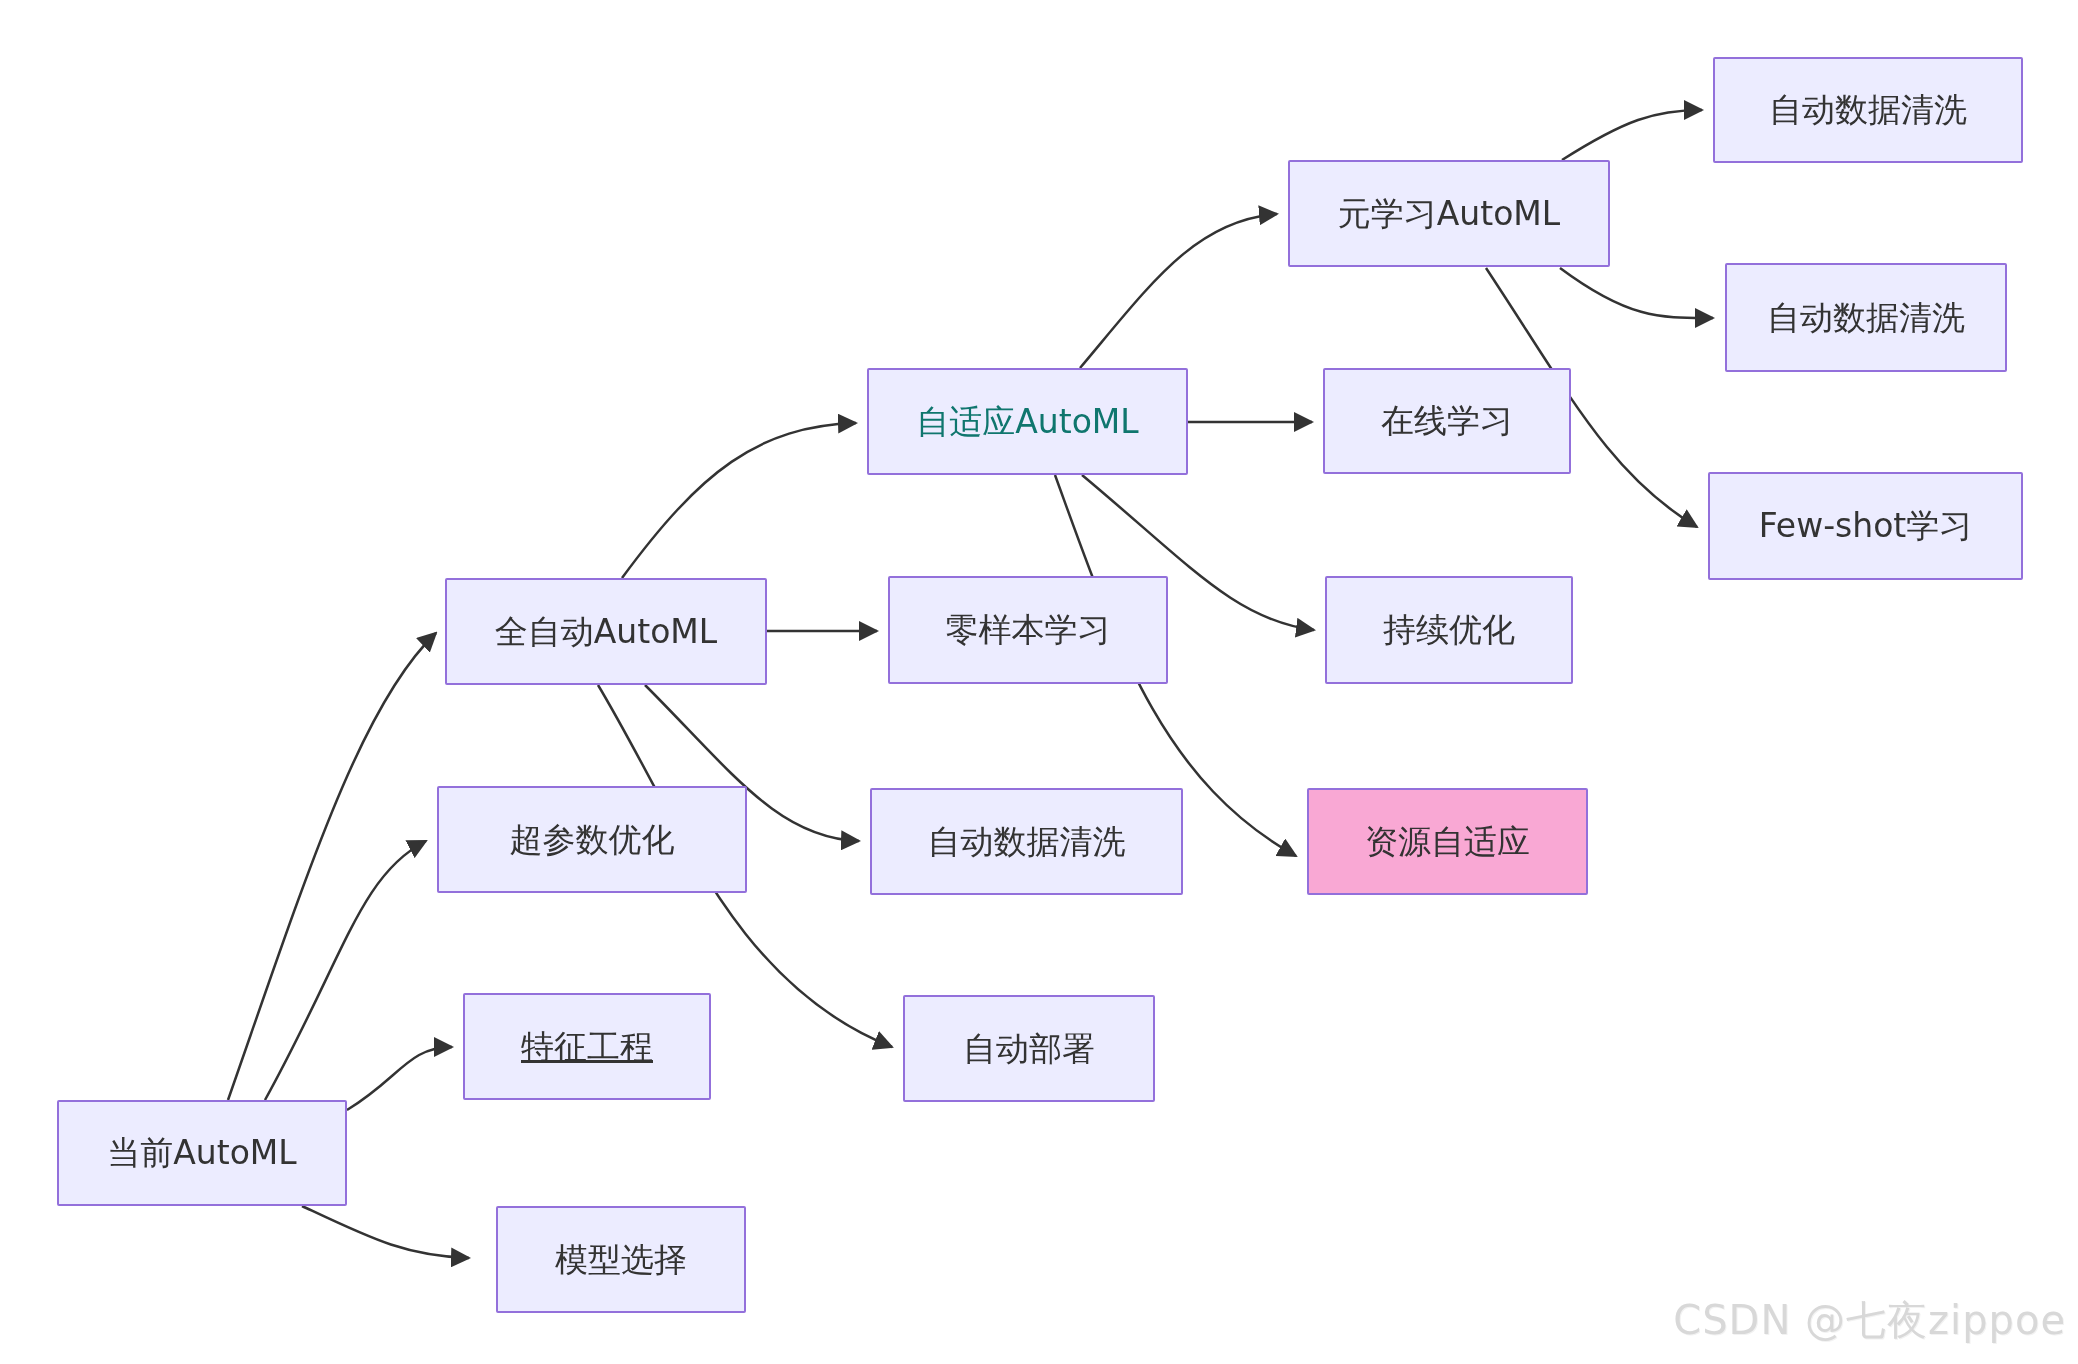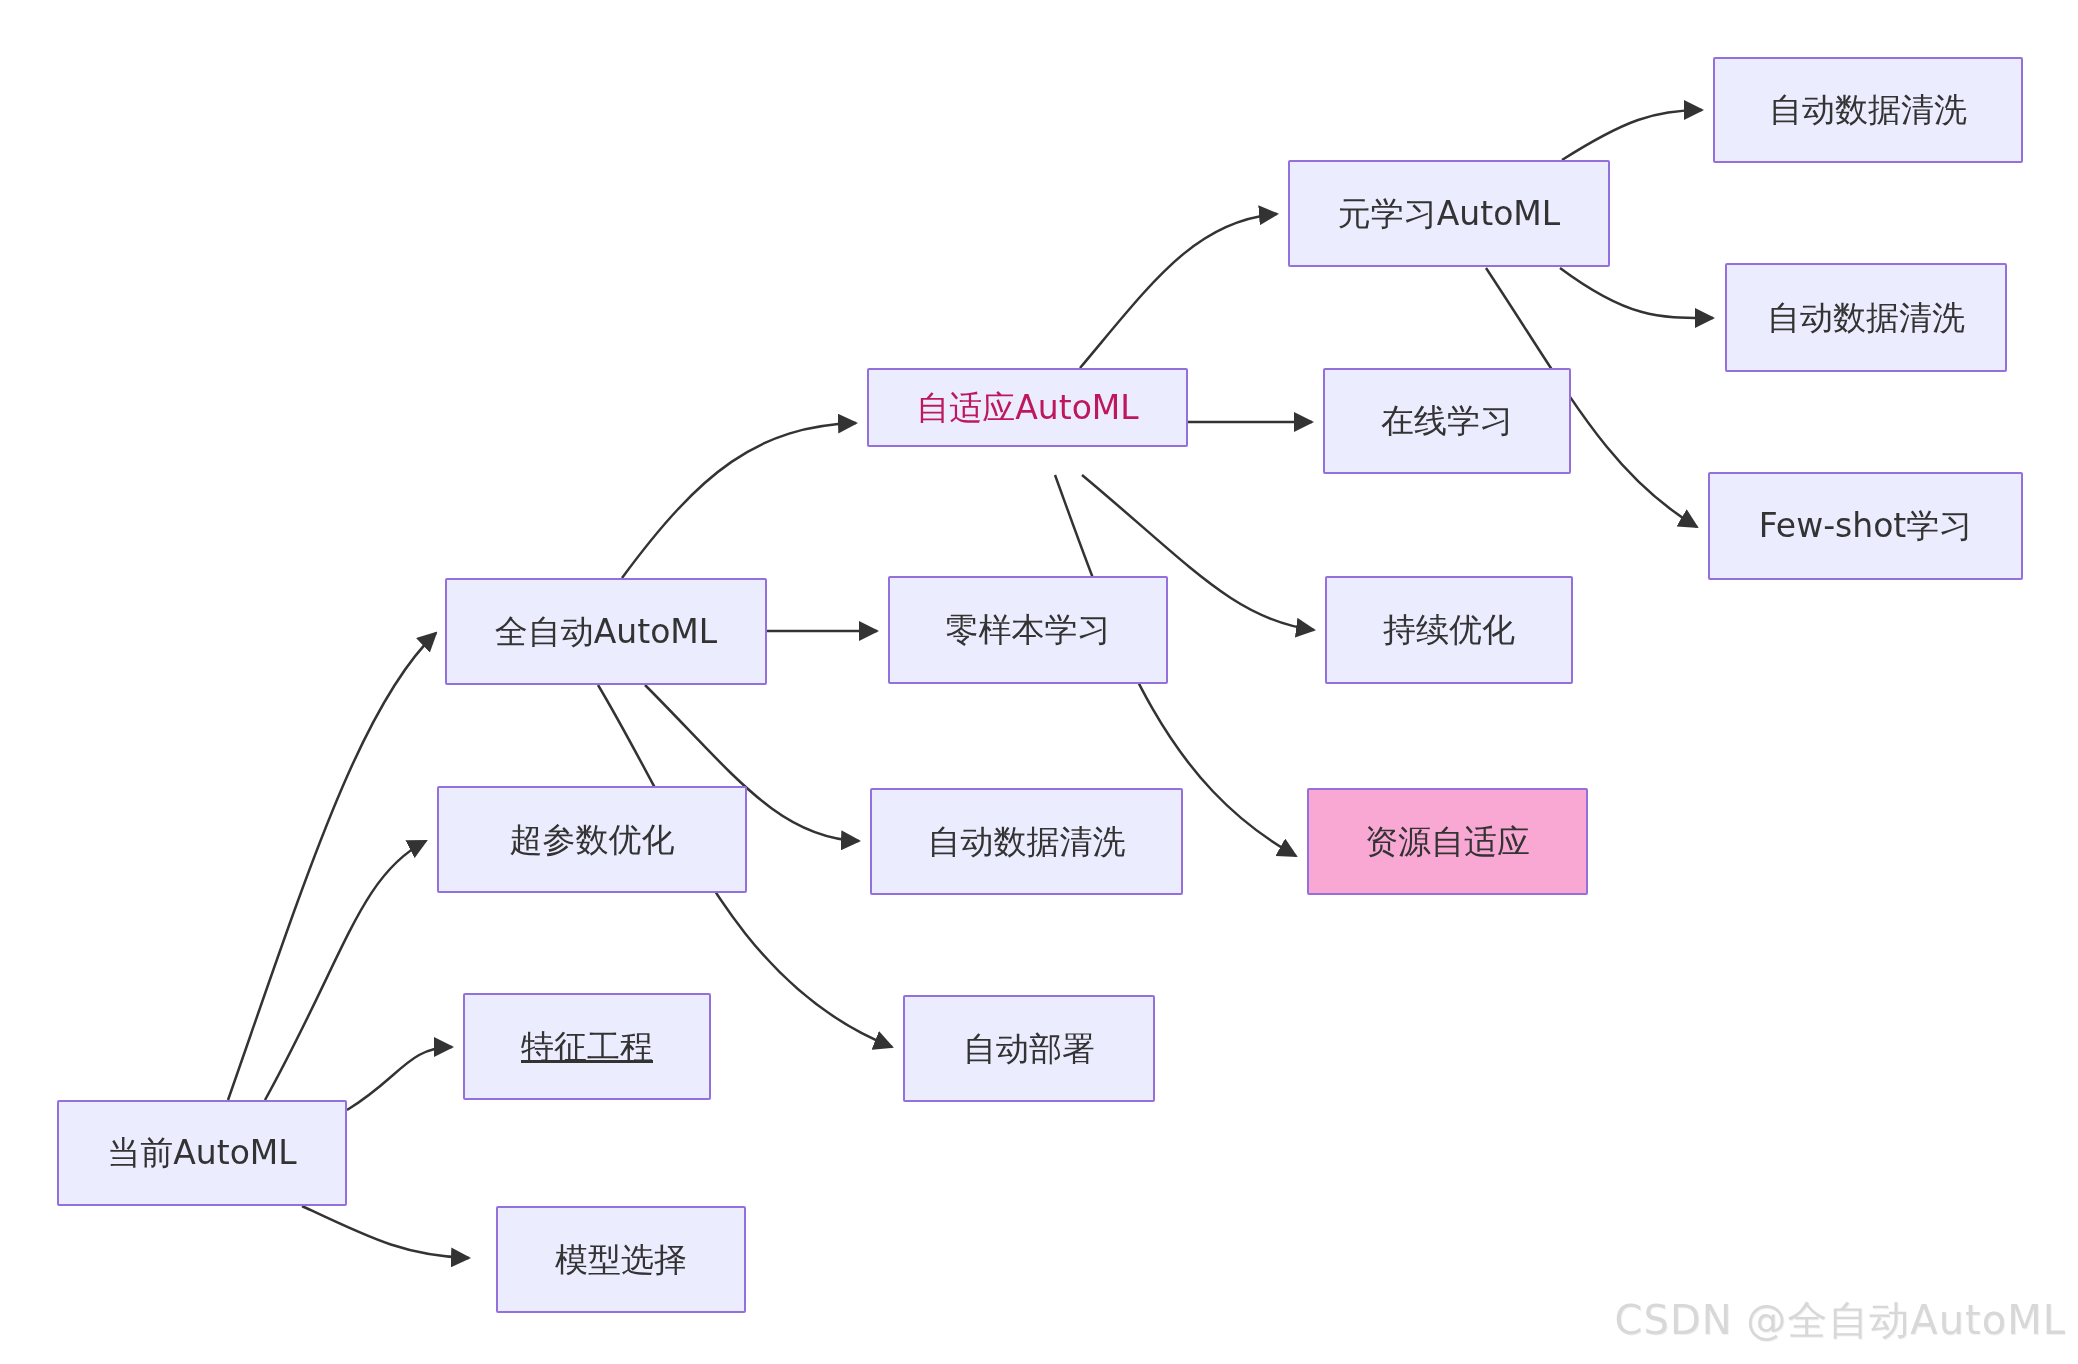--- a/index.html
+++ b/index.html
@@ -79,21 +79,21 @@
       </div>
       <div class="node" style="left: 437px; top: 786px; width: 310px; height: 107px; background: rgb(236, 236, 255); border-color: rgb(147, 112, 219); color: rgb(51, 51, 51);">
         <span>超参数优化</span>
       </div>
       <div class="node" style="left: 463px; top: 993px; width: 248px; height: 107px; background: rgb(236, 236, 255); border-color: rgb(147, 112, 219); color: rgb(51, 51, 51); text-decoration: underline;">
         <span>特征工程</span>
       </div>
       <div class="node" style="left: 480px; top: 1206px; width: 250px; height: 107px; background: rgb(236, 236, 255); border-color: rgb(147, 112, 219); color: rgb(51, 51, 51); margin-left: 16px;">
         <span>模型选择</span>
       </div>
-      <div class="node" style="left: 867px; top: 368px; width: 321px; height: 79px; background: rgb(236, 236, 255); border-color: rgb(147, 112, 219); color: #be185d;">
+      <div class="node" style="left: 867px; top: 368px; width: 321px; height: 107px; background: rgb(236, 236, 255); border-color: rgb(147, 112, 219); color: #0f766e;">
         <span>自适应AutoML</span>
       </div>
       <div class="node" style="left: 888px; top: 576px; width: 280px; height: 108px; background: rgb(236, 236, 255); border-color: rgb(147, 112, 219); color: rgb(51, 51, 51);">
         <span>零样本学习</span>
       </div>
       <div class="node" style="left: 870px; top: 788px; width: 313px; height: 107px; background: rgb(236, 236, 255); border-color: rgb(147, 112, 219); color: rgb(51, 51, 51);">
         <span>自动数据清洗</span>
       </div>
       <div class="node" style="left: 903px; top: 995px; width: 252px; height: 107px; background: rgb(236, 236, 255); border-color: rgb(147, 112, 219); color: rgb(51, 51, 51);">
         <span>自动部署</span>
@@ -114,14 +114,14 @@
         <span>自动数据清洗</span>
       </div>
       <div class="node" style="left: 1725px; top: 263px; width: 282px; height: 109px; background: rgb(236, 236, 255); border-color: rgb(147, 112, 219); color: rgb(51, 51, 51);">
         <span>自动数据清洗</span>
       </div>
       <div class="node" style="left: 1708px; top: 472px; width: 315px; height: 108px; background: rgb(236, 236, 255); border-color: rgb(147, 112, 219); color: rgb(51, 51, 51);">
         <span>Few-shot学习</span>
       </div>
     </div>
 
-  <div class="watermark">CSDN @全自动AutoML</div>
+  <div class="watermark">CSDN @七夜zippoe</div>
 </div>
 
 </body></html>

